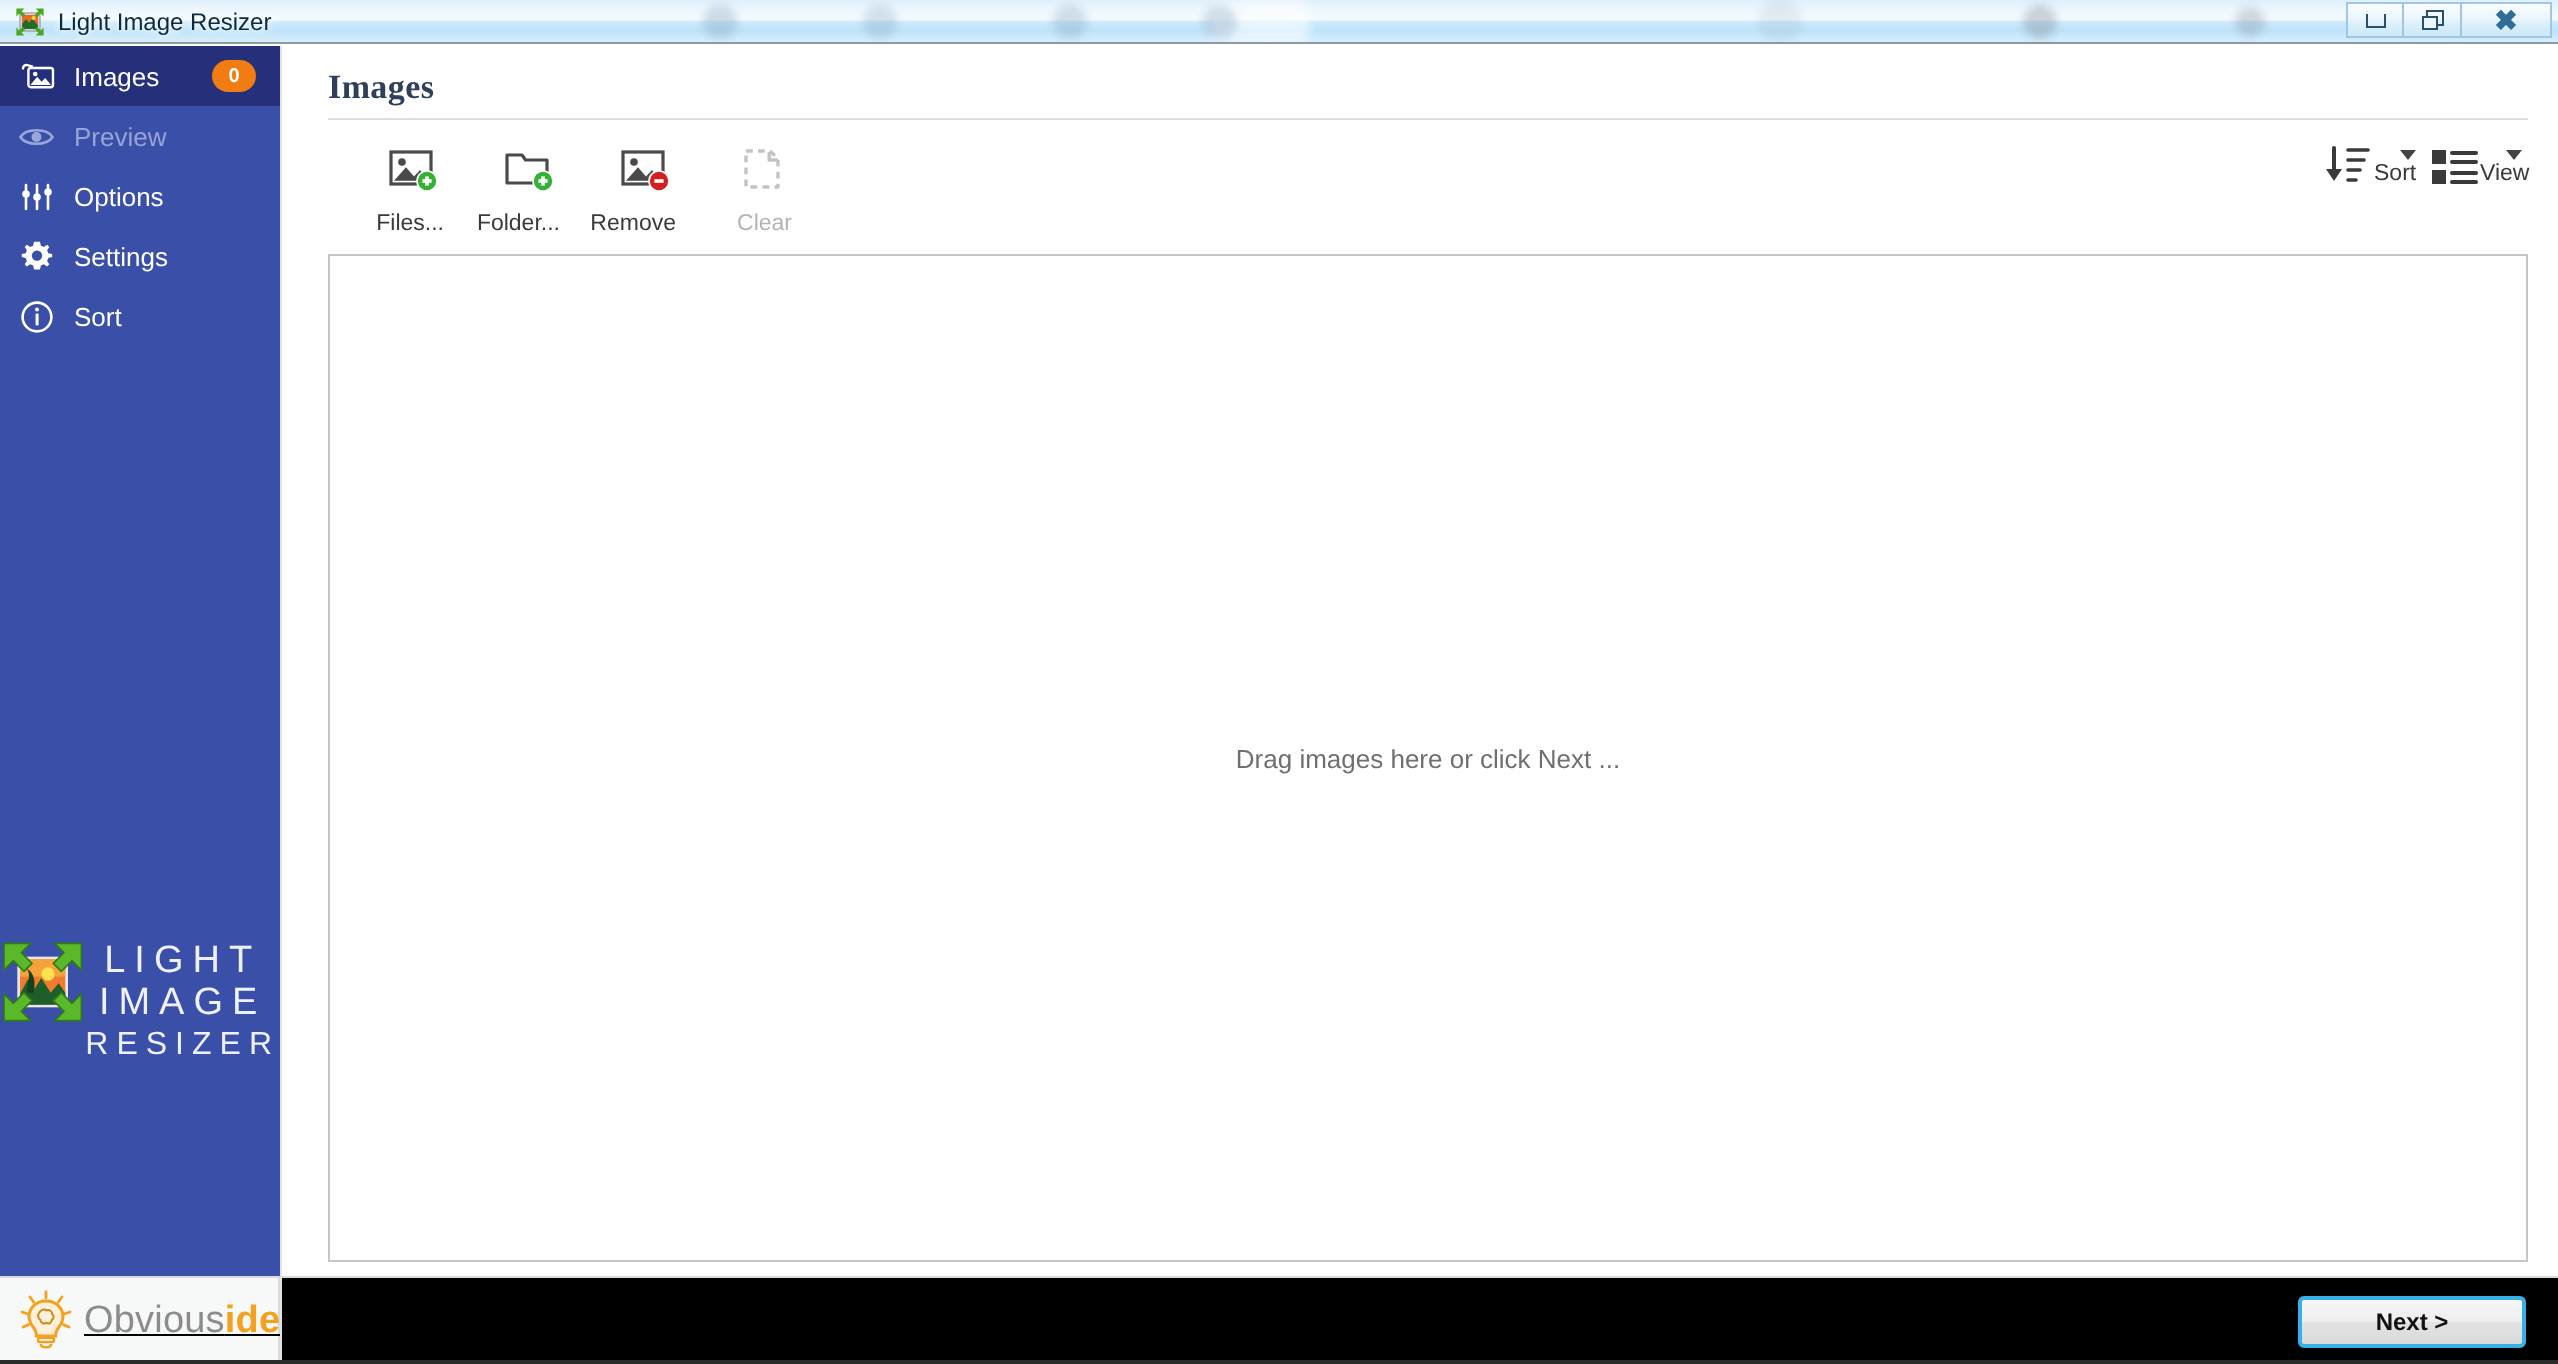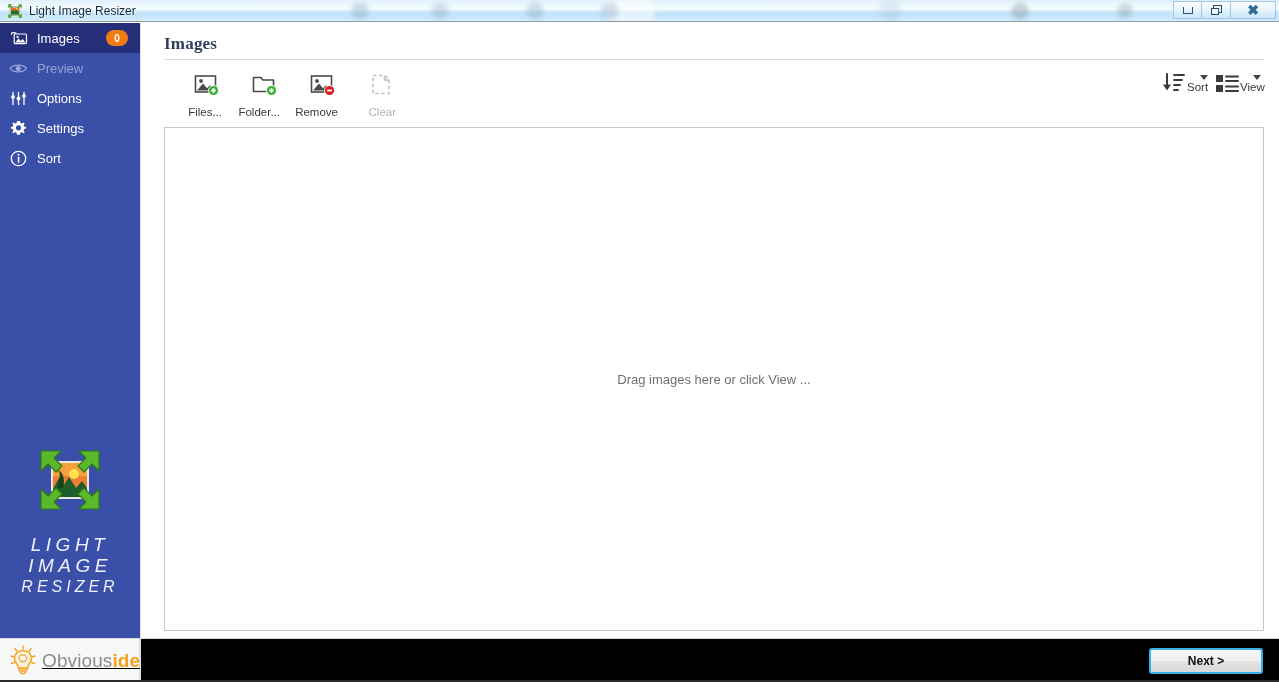--- a/index.html
+++ b/index.html
@@ -106,21 +106,21 @@
   .nav-badge {
     width: 22px; height: 16px; border-radius: 9px;
     background: #f07c12;
     color: #ffffff; font-size: 10px; font-weight: 700;
     display: flex; align-items: center; justify-content: center;
     margin-right: 12px;
   }
 
   #brand {
     position: absolute; left: 0; top: 425px; width: 140px;
-    display: flex; flex-direction: column; align-items: center; font-style: italic;
+    display: flex; flex-direction: row; align-items: center;
   }
   #brand-mark { width: 64px; height: 64px; position: relative; }
   #brand-text {
     margin-top: 22px;
     text-align: center;
     color: #eef1fb;
     font-size: 19px;
     letter-spacing: 4.5px;
     line-height: 21px;
     font-weight: 300;
@@ -487,21 +487,21 @@
             </span>
             <span class="rtool-lb">View</span>
           </span>
         </div>
         <div class="caret"></div>
 
       </div>
     </div>
 
     <div id="drop-panel">
-      <span id="drop-text">Drag images here or click View ...</span>
+      <span id="drop-text">Drag images here or click Next ...</span>
     </div>
 
   </div>
 
   <div id="bottombar">
     <button id="next-btn">Next &gt;</button>
   </div>
 
   <div id="bottom-edge"></div>
 

